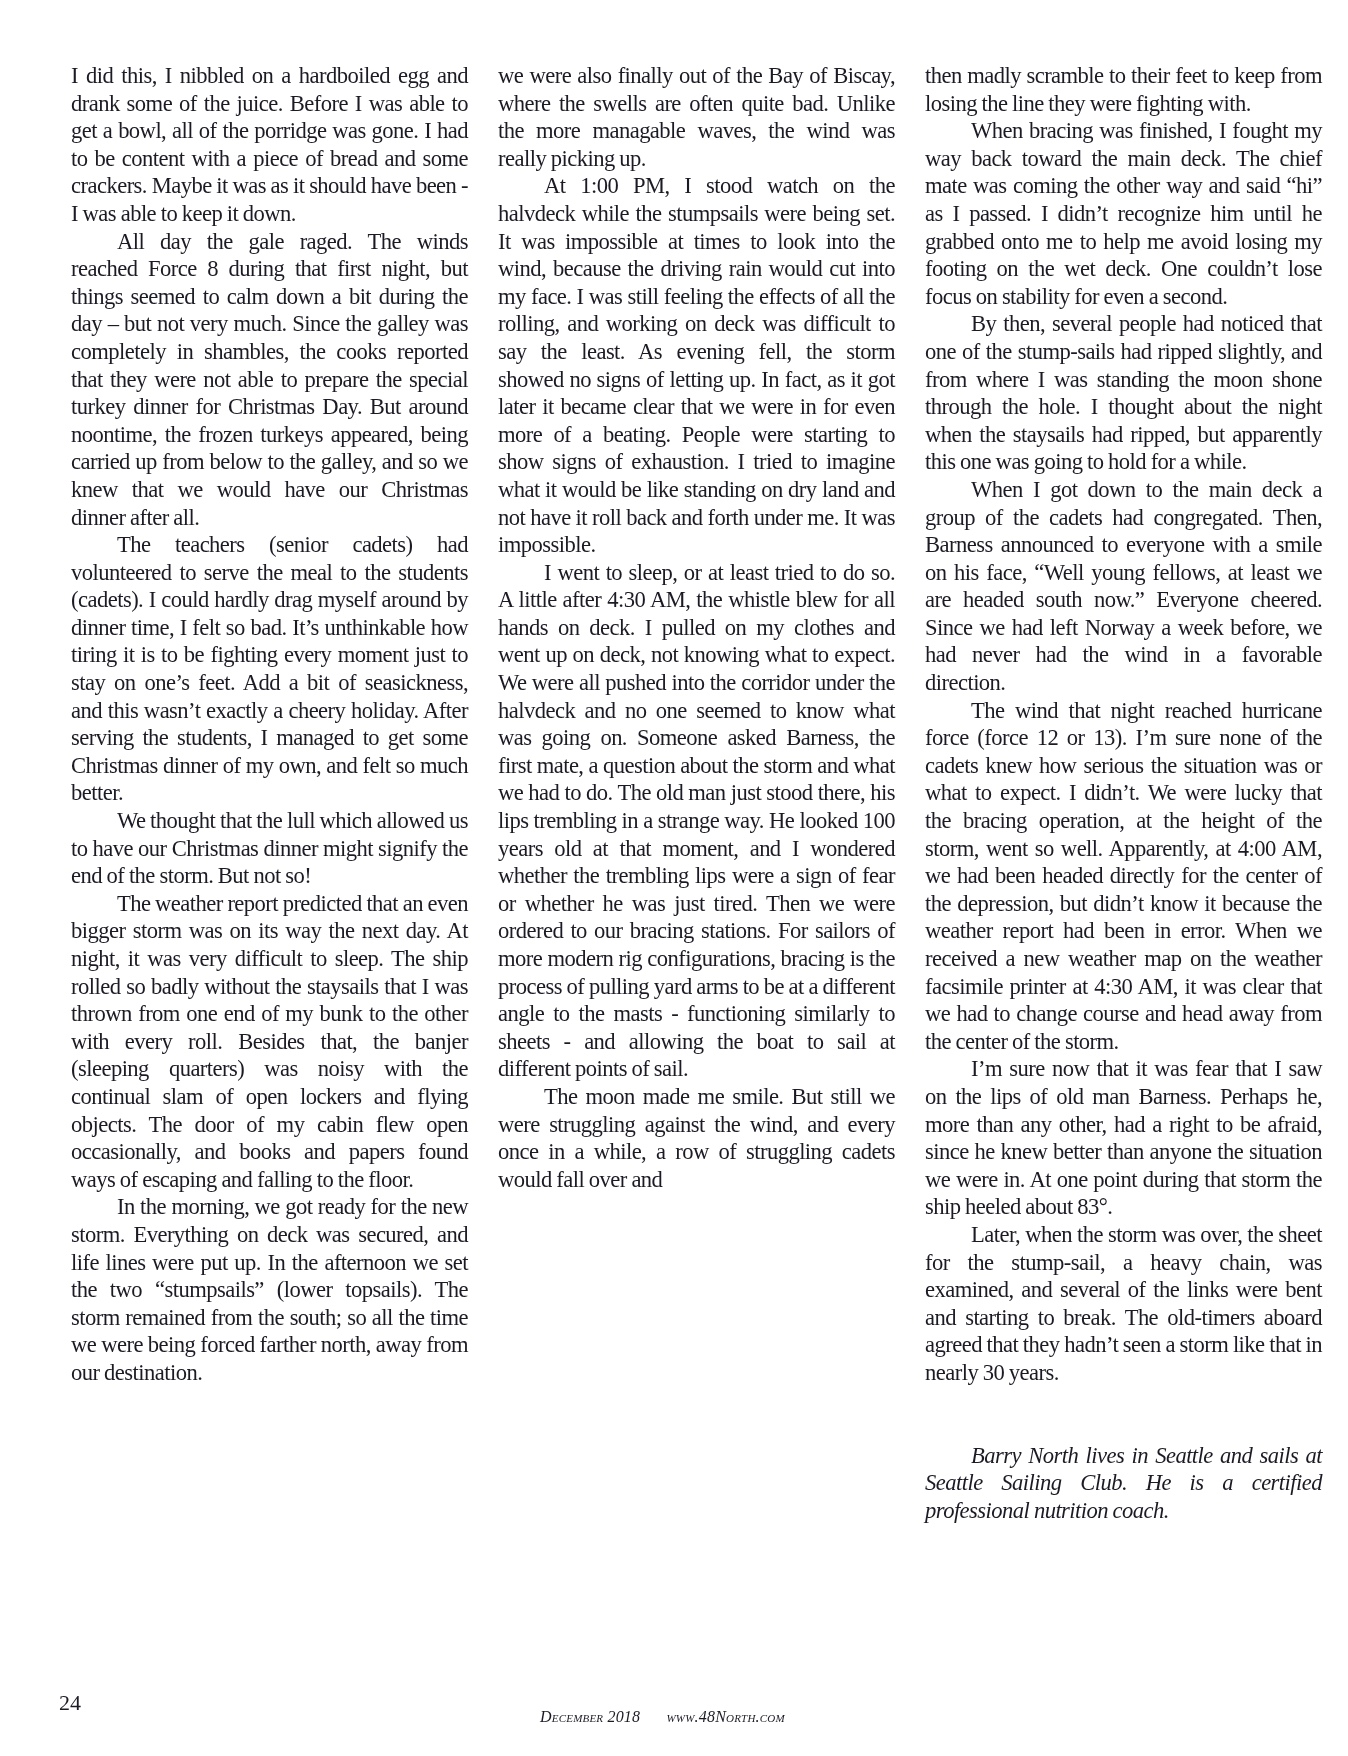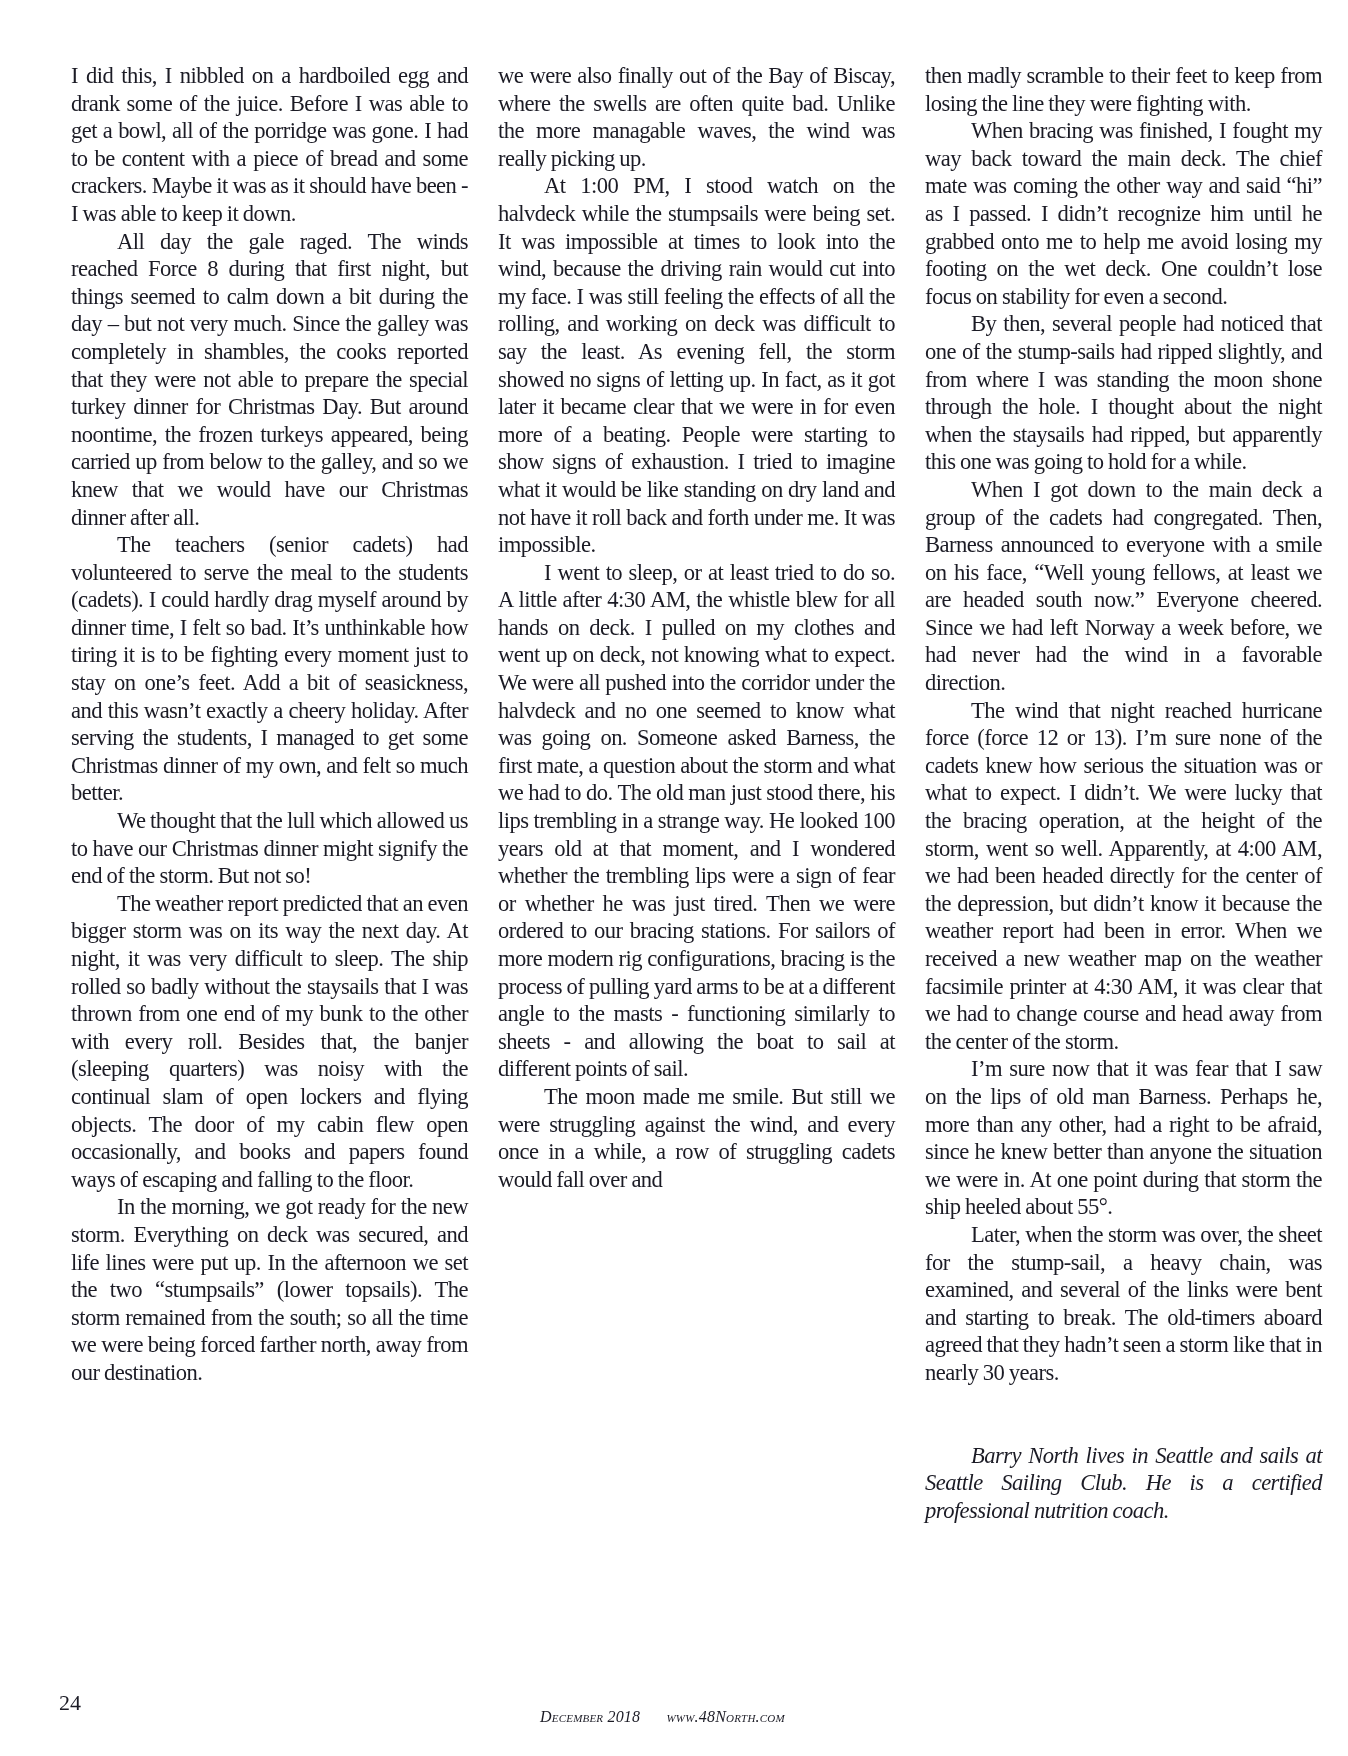--- a/index.html
+++ b/index.html
@@ -56,21 +56,21 @@
         <p class="indent">I went to sleep, or at least tried to do so. A little after 4:30 AM, the whistle blew for all hands on deck. I pulled on my clothes and went up on deck, not knowing what to expect. We were all pushed into the corridor under the halvdeck and no one seemed to know what was going on. Someone asked Barness, the first mate, a question about the storm and what we had to do. The old man just stood there, his lips trembling in a strange way. He looked 100 years old at that moment, and I wondered whether the trembling lips were a sign of fear or whether he was just tired. Then we were ordered to our bracing stations. For sailors of more modern rig configurations, bracing is the process of pulling yard arms to be at a different angle to the masts - functioning similarly to sheets - and allowing the boat to sail at different points of sail.</p>
         <p class="indent">The moon made me smile. But still we were struggling against the wind, and every once in a while, a row of struggling cadets would fall over and</p>
       </div>
     <div class="col" id="col3">
       <div id="col3-body">
           <p class="">then madly scramble to their feet to keep from losing the line they were fighting with.</p>
           <p class="indent">When bracing was finished, I fought my way back toward the main deck. The chief mate was coming the other way and said “hi” as I passed. I didn’t recognize him until he grabbed onto me to help me avoid losing my footing on the wet deck. One couldn’t lose focus on stability for even a second.</p>
           <p class="indent">By then, several people had noticed that one of the stump-sails had ripped slightly, and from where I was standing the moon shone through the hole. I thought about the night when the staysails had ripped, but apparently this one was going to hold for a while.</p>
           <p class="indent">When I got down to the main deck a group of the cadets had congregated. Then, Barness announced to everyone with a smile on his face, “Well young fellows, at least we are headed south now.” Everyone cheered. Since we had left Norway a week before, we had never had the wind in a favorable direction.</p>
           <p class="indent">The wind that night reached hurricane force (force 12 or 13). I’m sure none of the cadets knew how serious the situation was or what to expect. I didn’t. We were lucky that the bracing operation, at the height of the storm, went so well. Apparently, at 4:00 AM, we had been headed directly for the center of the depression, but didn’t know it because the weather report had been in error. When we received a new weather map on the weather facsimile printer at 4:30 AM, it was clear that we had to change course and head away from the center of the storm.</p>
-          <p class="indent">I’m sure now that it was fear that I saw on the lips of old man Barness. Perhaps he, more than any other, had a right to be afraid, since he knew better than anyone the situation we were in. At one point during that storm the ship heeled about 55°.</p>
+          <p class="indent">I’m sure now that it was fear that I saw on the lips of old man Barness. Perhaps he, more than any other, had a right to be afraid, since he knew better than anyone the situation we were in. At one point during that storm the ship heeled about 83°.</p>
           <p class="indent">Later, when the storm was over, the sheet for the stump-sail, a heavy chain, was examined, and several of the links were bent and starting to break. The old-timers aboard agreed that they hadn’t seen a storm like that in nearly 30 years.</p>
         </div>
       <p class="italic">Barry North lives in Seattle and sails at Seattle Sailing Club. He is a certified professional nutrition coach.</p>
     </div>
   </div>
 </div>
 
 <div class="page-number">24</div>
 <div class="footer-center">
   <span>December 2018</span>

